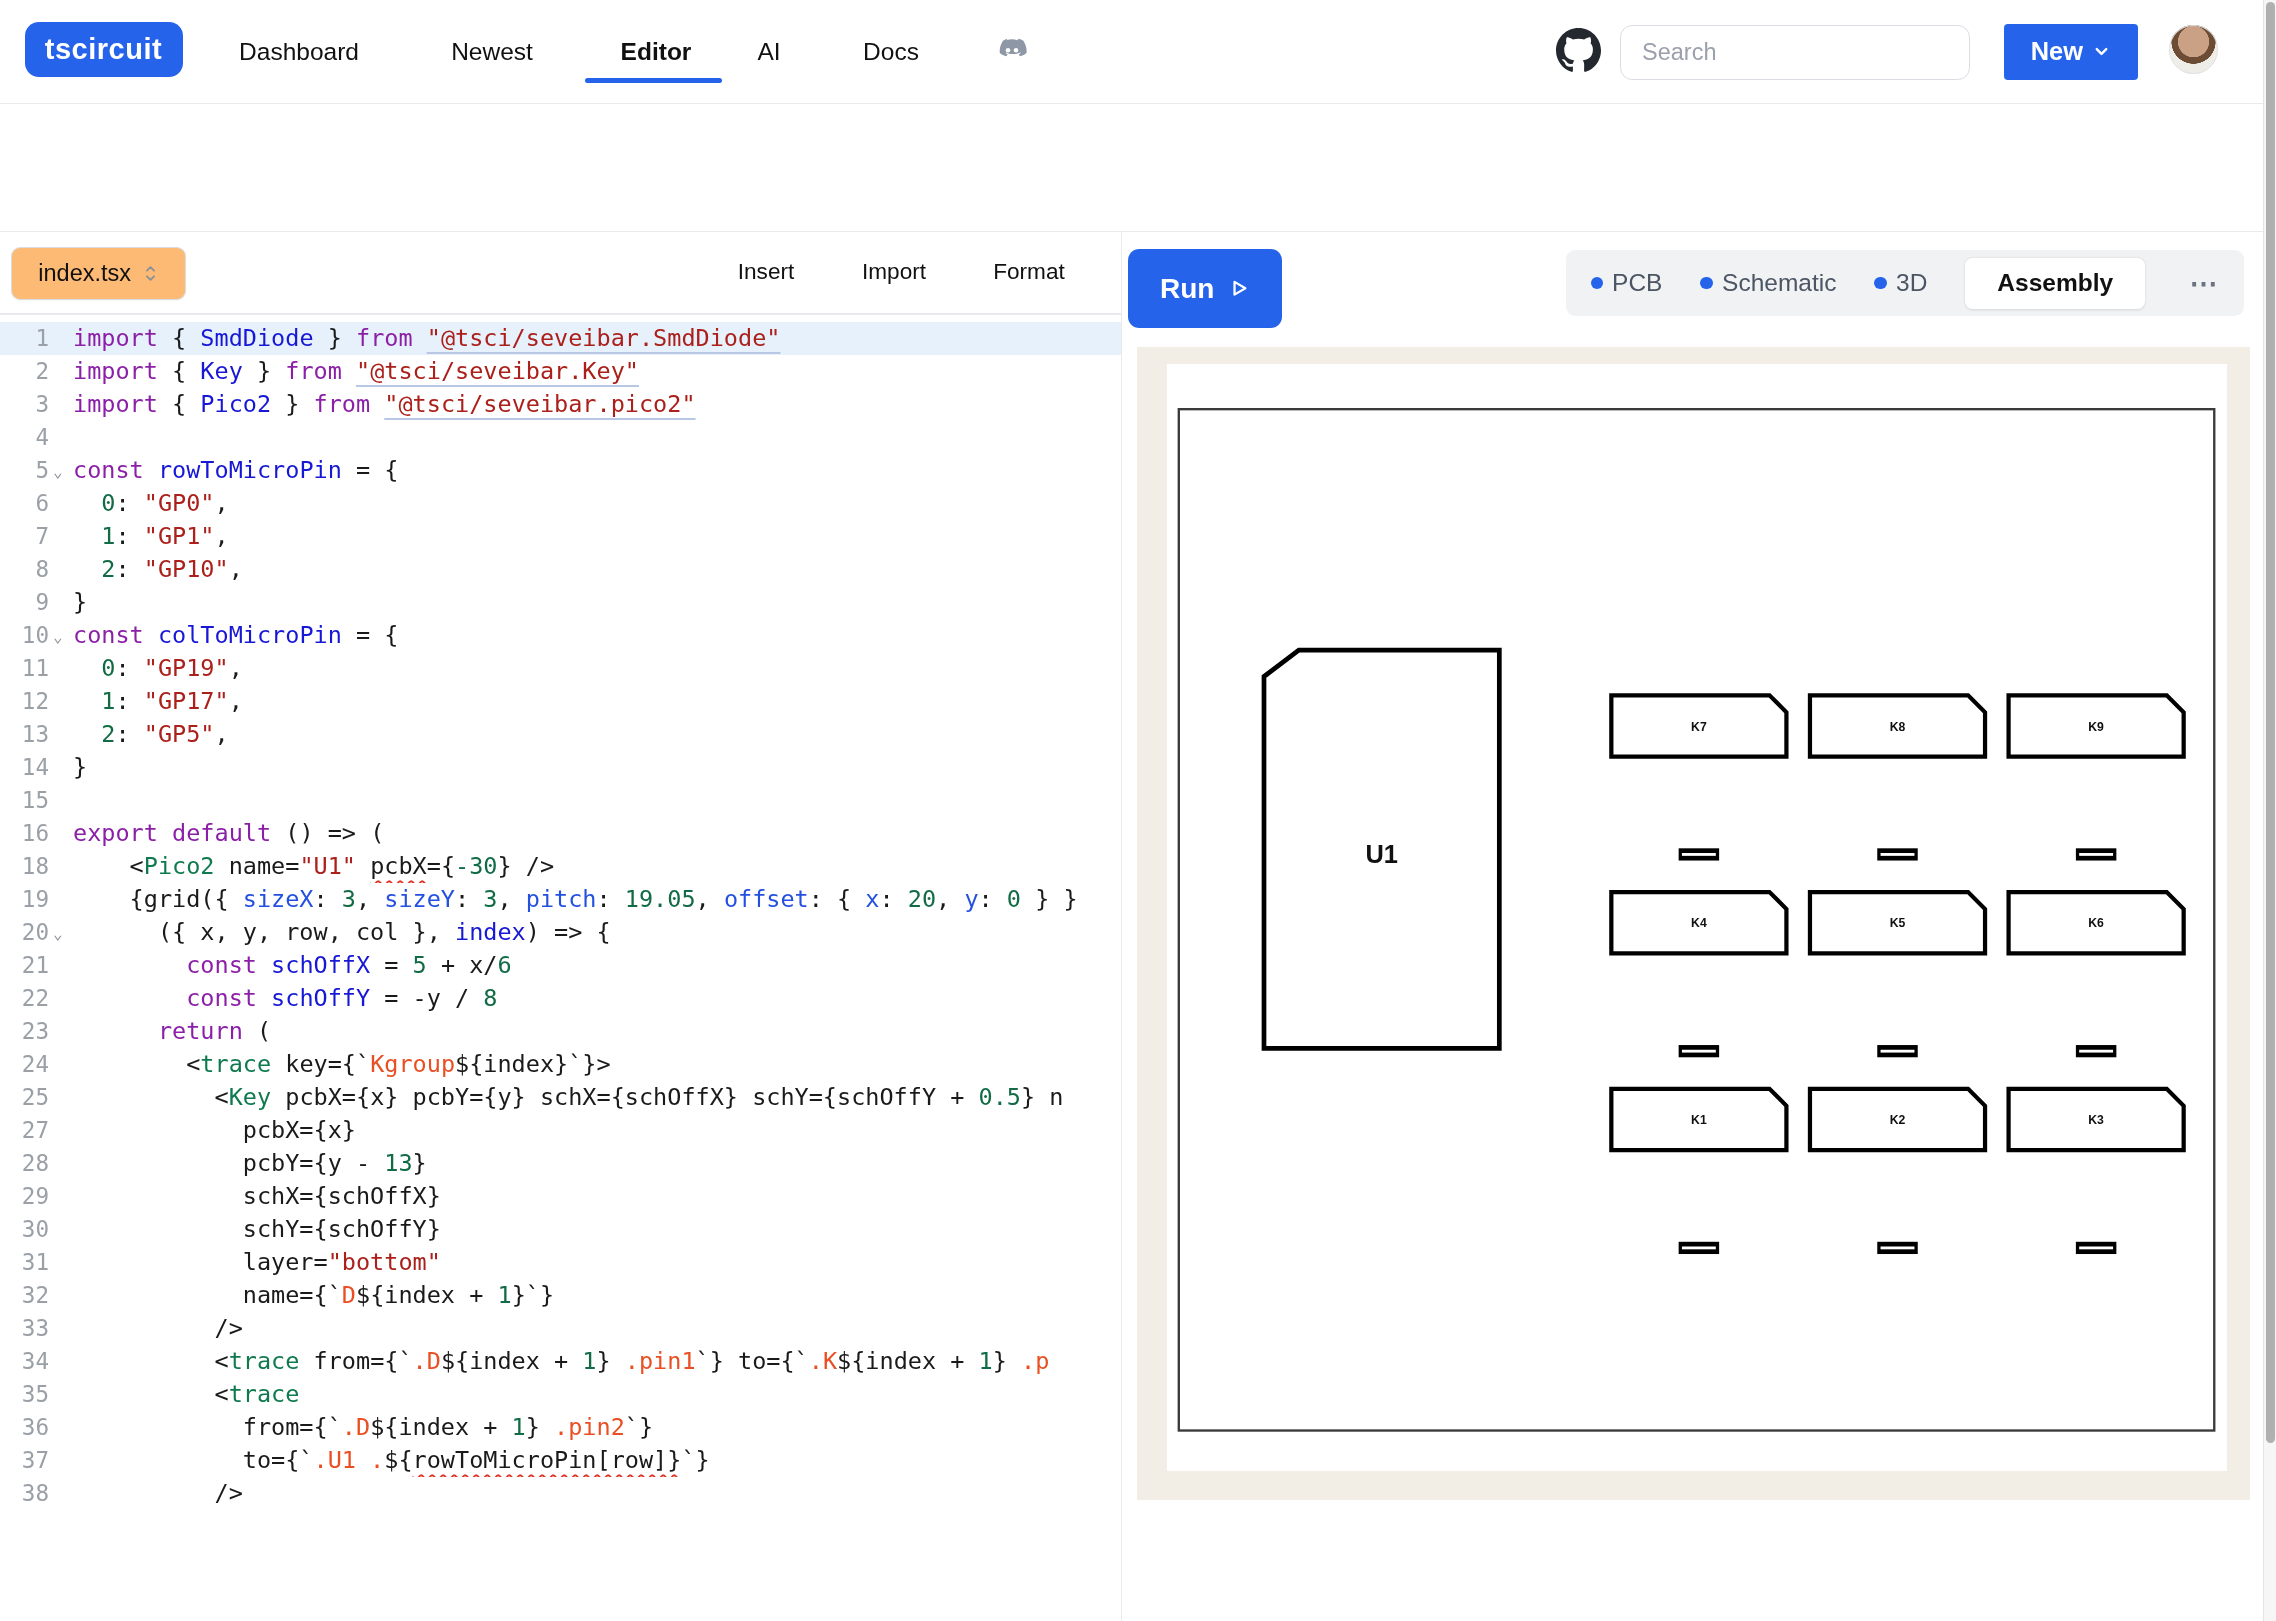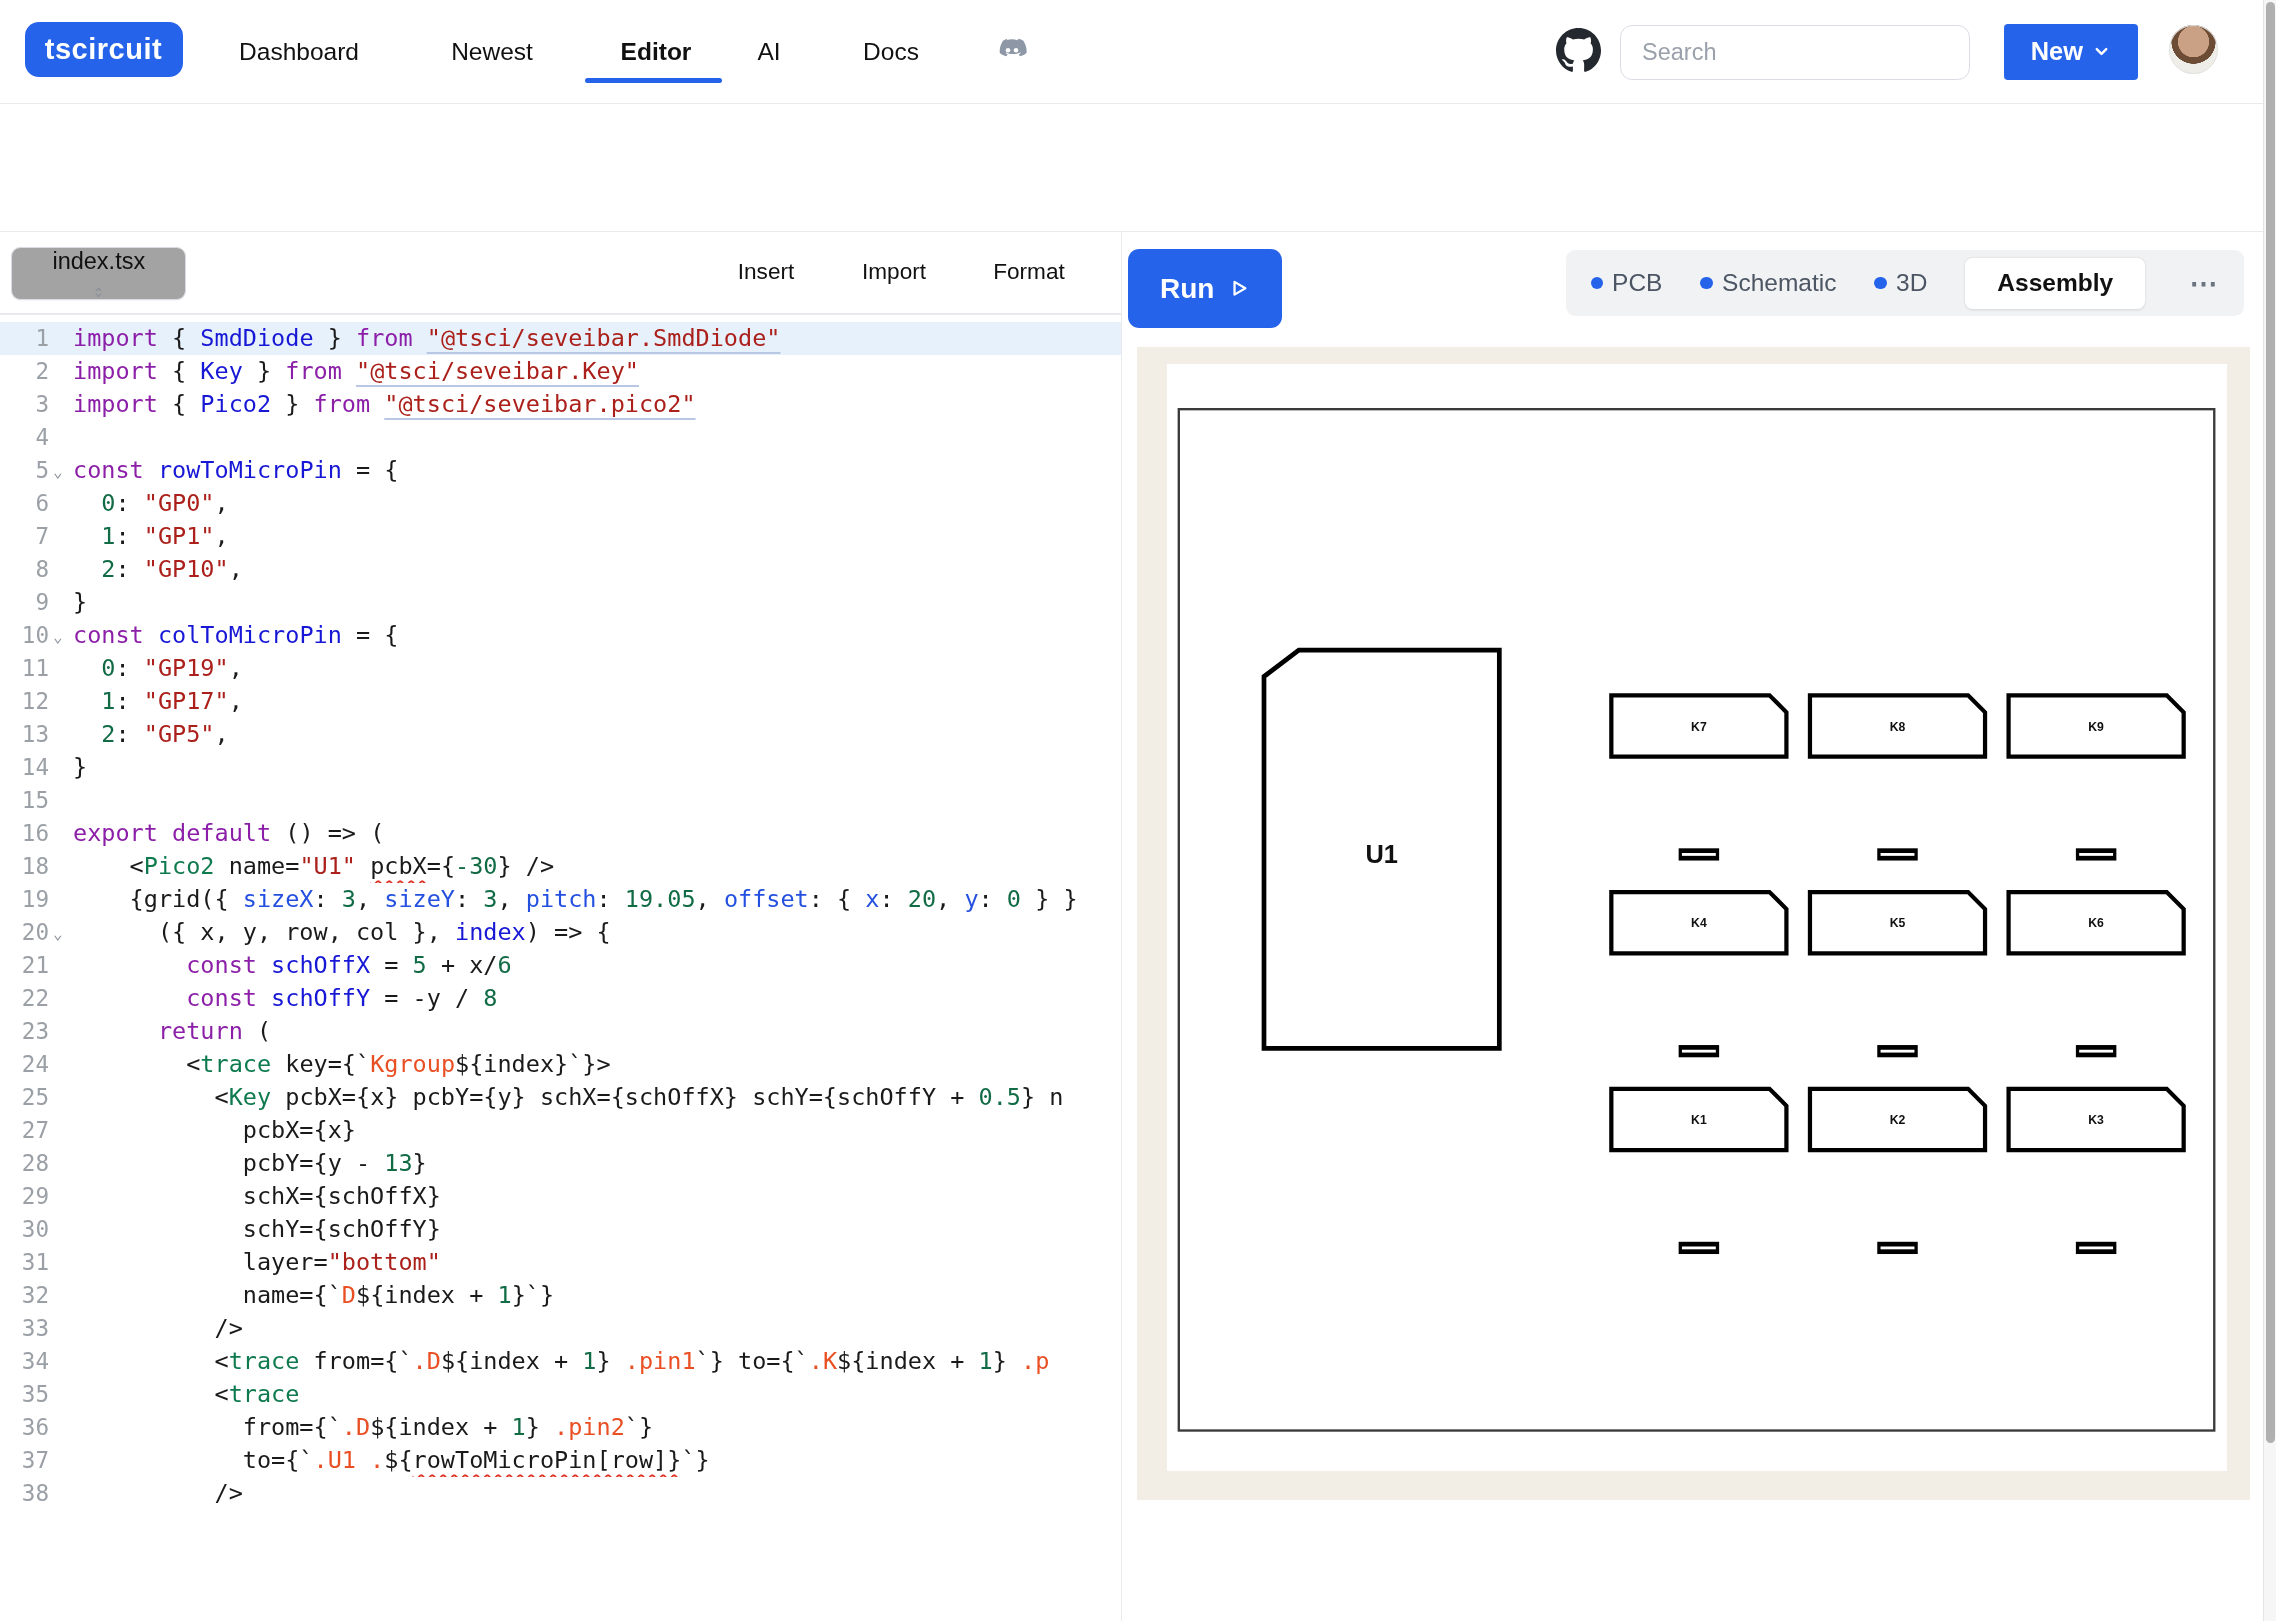--- a/index.html
+++ b/index.html
@@ -42,22 +42,22 @@
   #edit-ai{left:1290px;}
   #download{left:1497px;}
   #copy-url{left:1690px;}
   #webworker{left:1866px;}
   #kebab-btn{position:absolute;left:2143px;top:151px;width:24.5px;height:41px;display:flex;flex-direction:column;align-items:center;justify-content:center;gap:6.6px;cursor:pointer;}
   #kebab-btn i{width:4.7px;height:4.7px;border-radius:50%;background:#111;}
   #panel-btn{position:absolute;left:2213px;top:155px;color:#111;cursor:pointer;}
 
   
   #editor-pane{position:absolute;left:0;top:232px;width:1122px;height:1390px;background:#fff;border-right:1.9px solid #e8eaed;box-sizing:border-box;}
-  #file-pill{position:absolute;left:11.3px;top:15px;width:175px;height:53px;border:1.9px solid #d9dde3;border-radius:9.4px;background:#a3a3a3;
-        display:flex;align-items:center;justify-content:center;gap:11.3px;font-size:23.5px;cursor:pointer;box-sizing:border-box;box-shadow:0 0.9px 1.9px rgba(0,0,0,.04);flex-direction:column;}
+  #file-pill{position:absolute;left:11.3px;top:15px;width:175px;height:53px;border:1.9px solid #d9dde3;border-radius:9.4px;background:#fdba74;
+        display:flex;align-items:center;justify-content:center;gap:11.3px;font-size:23.5px;cursor:pointer;box-sizing:border-box;box-shadow:0 0.9px 1.9px rgba(0,0,0,.04);}
   .ed-menu-item{position:absolute;top:40px;transform:translate(-50%,-50%);font-size:22.6px;font-weight:500;color:#111;cursor:pointer;}
   #toolbar-divider{position:absolute;left:0;top:81px;width:1121px;height:1.9px;background:#e8eaed;}
   #code{position:absolute;left:0;top:90px;width:1121px;font-family:"DejaVu Sans Mono",monospace;font-size:23.5px;}
   .code-line{position:relative;height:33px;line-height:33px;white-space:pre;}
   .code-line.active{background:#e7f1fc;}
   .ln{position:absolute;left:0;top:0;width:49px;text-align:right;color:#9aa0a6;font-size:22.6px;}
   .fold{position:absolute;left:53px;top:0.9px;color:#8a9099;font-size:16px;}
   .cl-content{margin-left:73px;overflow:hidden;}
   .c-p{color:#1a1a1a;} .c-k{color:#8c1fa8;} .c-d{color:#1717d6;} .c-pr{color:#2450e0;}
   .c-n{color:#116b45;} .c-s{color:#ab201a;} .c-t{color:#0e7a4e;} .c-o{color:#e94f23;}

